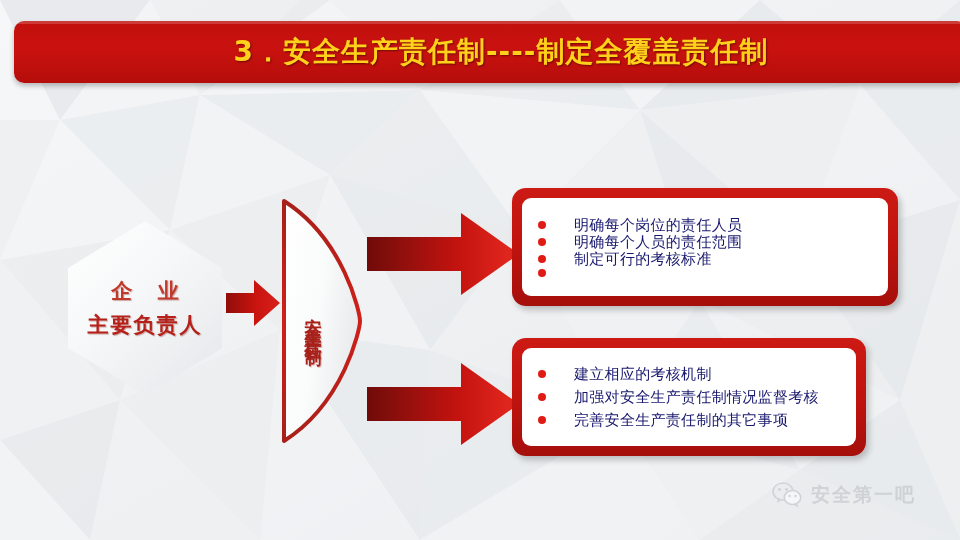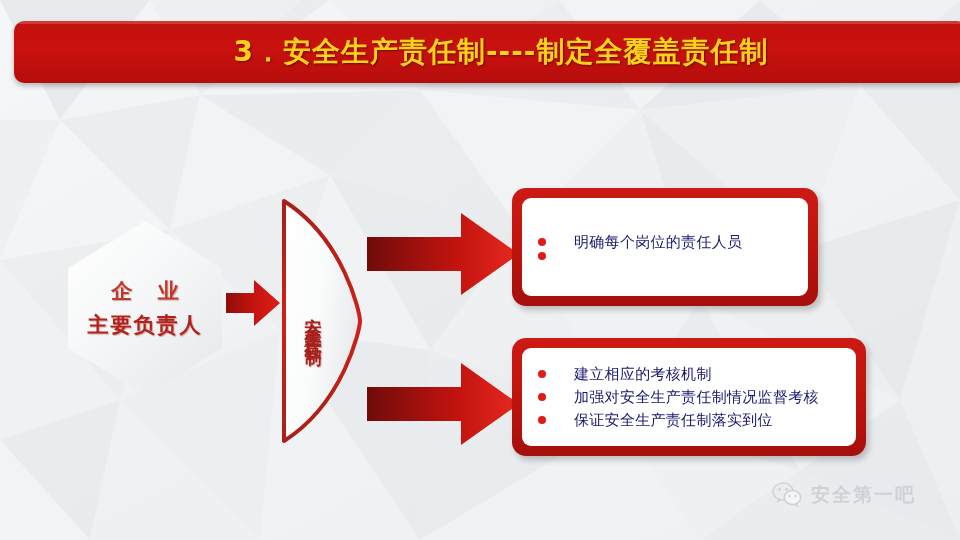--- a/index.html
+++ b/index.html
@@ -140,21 +140,21 @@
 
   
   .content-box {
     position: absolute;
     border-radius: 14px;
     background: linear-gradient(180deg, #cc1a14 0%, #c0130e 50%, #a50f0b 100%);
     box-shadow: 3px 4px 6px rgba(0,0,0,0.22);
     padding: 10px;
     box-sizing: border-box;
   }
-  #content-box-1 { left: 512px; top: 188px; width: 306px; height: 118px; }
+  #content-box-1 { left: 512px; top: 188px; width: 386px; height: 118px; }
   #content-box-2 { left: 512px; top: 338px; width: 354px; height: 118px; }
   .content-inner {
     width: 100%;
     height: 100%;
     background: #ffffff;
     border-radius: 9px;
     box-sizing: border-box;
     padding: 9px 10px 9px 16px;
     display: flex;
     flex-direction: column;
@@ -319,37 +319,45 @@
   </svg>
 
   <div id="content-box-1" class="content-box">
     <div class="content-inner">
       <div class="bullet-row">
         <span class="bullet-dot"></span>
         <span class="bullet-text">明确每个岗位的责任人员</span>
       </div>
       <div class="bullet-row">
         <span class="bullet-dot"></span>
+        <span class="bullet-text">明确每个人员的责任范围</span>
+      </div>
+      <div class="bullet-row">
+        <span class="bullet-dot"></span>
+        <span class="bullet-text">制定可行的考核标准</span>
+      </div>
+      <div class="bullet-row">
+        <span class="bullet-dot"></span>
       </div>
     </div>
   </div>
 
   <div id="content-box-2" class="content-box">
     <div class="content-inner">
       <div class="bullet-row">
         <span class="bullet-dot"></span>
         <span class="bullet-text">建立相应的考核机制</span>
       </div>
       <div class="bullet-row">
         <span class="bullet-dot"></span>
         <span class="bullet-text">加强对安全生产责任制情况监督考核</span>
       </div>
       <div class="bullet-row">
         <span class="bullet-dot"></span>
-        <span class="bullet-text">保证安全生产责任制落实到位</span>
+        <span class="bullet-text">完善安全生产责任制的其它事项</span>
       </div>
     </div>
   </div>
 
   <div id="watermark">
     <svg width="30" height="26" viewBox="0 0 30 26">
       <ellipse cx="11" cy="9.5" rx="10" ry="8.5" fill="none" stroke="#b9bec4" stroke-width="1.6"></ellipse>
       <polygon points="6,16 5,21 9.5,18" fill="#b9bec4"></polygon>
       <circle cx="7.5" cy="7.5" r="1.4" fill="#b9bec4"></circle>
       <circle cx="14.5" cy="7.5" r="1.4" fill="#b9bec4"></circle>

